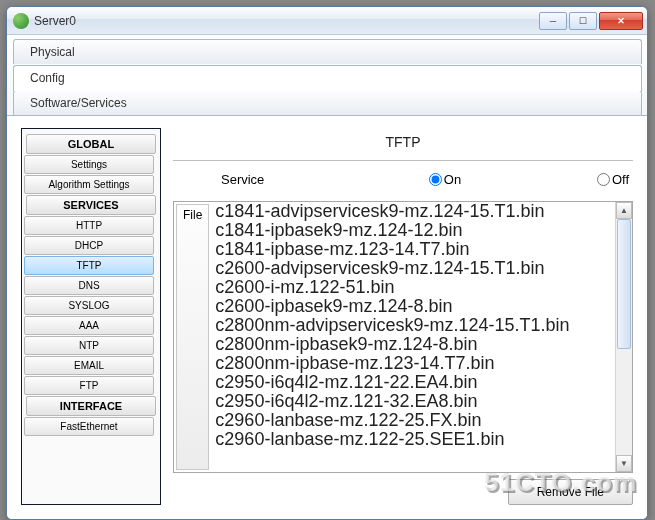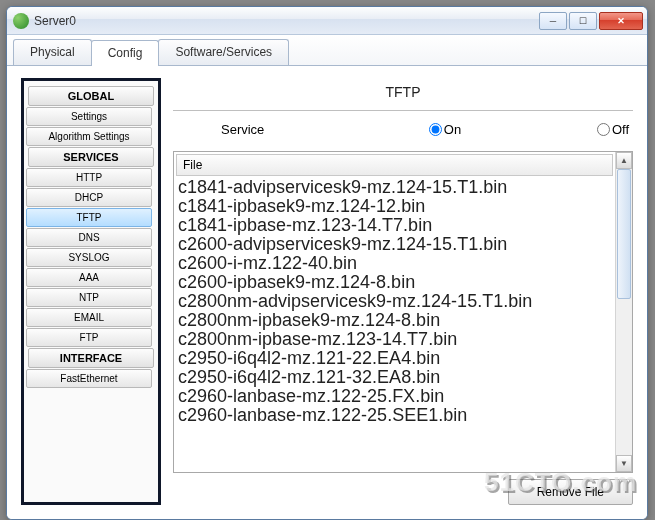--- a/index.html
+++ b/index.html
@@ -56,20 +56,21 @@
     width: 44px;
     background: linear-gradient(to bottom, #f29688 0%, #e56a57 45%, #d6402d 46%, #e2644f 100%);
     border-color: #a83020; color: #fff; font-weight: bold;
   }
   .tabs {
     display: flex;
     background: linear-gradient(to bottom, #fff, #f4f6f9);
     border-bottom: 1px solid #a8b8cd;
     padding: 4px 6px 0 6px;
     gap: 0;
+    flex-direction: column;
   }
   .tab {
     padding: 5px 16px;
     border: 1px solid #a8b8cd;
     border-bottom: none;
     background: linear-gradient(to bottom, #fdfdfe, #e8ecf2);
     margin-right: -1px;
     border-radius: 3px 3px 0 0;
     font-size: 12px;
     color: #333;
@@ -84,21 +85,21 @@
   }
   .body {
     flex: 1;
     background: #fff;
     display: flex;
     padding: 12px 14px 14px 14px;
     gap: 12px;
   }
   .sidebar {
     width: 140px;
-    border: 3px solid #0f172a;
+    border: 1px solid #0f172a;
     background: #fafafa;
     padding: 4px 2px;
     overflow: auto;
   }
   .sb-head {
     font-weight: bold;
     text-align: center;
     padding: 3px 0;
     font-size: 11px;
     background: linear-gradient(to bottom, #fdfdfd, #e3e3e3);
@@ -148,21 +149,21 @@
     flex: 1;
     border: 1px solid #a8a8a8;
     background: #fff;
     position: relative;
     display: flex;
   }
   .file-scroll {
     flex: 1;
     overflow: hidden;
     display: flex;
-    flex-direction: column;
+    flex-direction: row;
   }
   .file-head {
     border: 1px solid #c8c8c8;
     margin: 2px;
     background: linear-gradient(to bottom, #fdfdfd, #ececec);
     padding: 3px 6px;
     font-size: 12px;
   }
   .file-list {
     flex: 1;
@@ -264,21 +265,21 @@
       </div>
 
       <div class="file-box">
         <div class="file-scroll">
           <div class="file-head">File</div>
           <div class="file-list" id="file-list">
               <div class="file-item">c1841-advipservicesk9-mz.124-15.T1.bin</div>
               <div class="file-item">c1841-ipbasek9-mz.124-12.bin</div>
               <div class="file-item">c1841-ipbase-mz.123-14.T7.bin</div>
               <div class="file-item">c2600-advipservicesk9-mz.124-15.T1.bin</div>
-              <div class="file-item">c2600-i-mz.122-40.bin</div>
+              <div class="file-item">c2600-i-mz.122-51.bin</div>
               <div class="file-item">c2600-ipbasek9-mz.124-8.bin</div>
               <div class="file-item">c2800nm-advipservicesk9-mz.124-15.T1.bin</div>
               <div class="file-item">c2800nm-ipbasek9-mz.124-8.bin</div>
               <div class="file-item">c2800nm-ipbase-mz.123-14.T7.bin</div>
               <div class="file-item">c2950-i6q4l2-mz.121-22.EA4.bin</div>
               <div class="file-item">c2950-i6q4l2-mz.121-32.EA8.bin</div>
               <div class="file-item">c2960-lanbase-mz.122-25.FX.bin</div>
               <div class="file-item">c2960-lanbase-mz.122-25.SEE1.bin</div>
             </div>
         </div>

